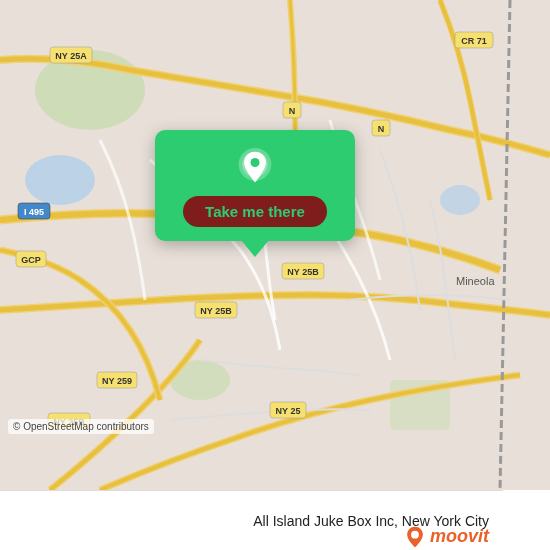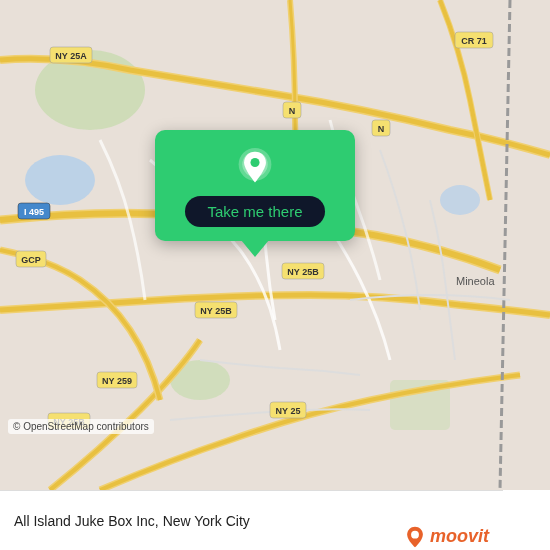--- a/index.html
+++ b/index.html
@@ -57,40 +57,41 @@
     }
 
     #location-icon {
       width: 40px;
       height: 40px;
       margin-bottom: 8px;
     }
 
     #take-me-there-btn {
       color: #2ecc71;
-      background: #0f172a;
+      background: #7f1d1d;
       border: none;
       border-radius: 20px;
       padding: 7px 22px;
       font-size: 15px;
-      font-weight: 400;
+      font-weight: 700;
       cursor: pointer;
       white-space: nowrap;
     }
 
     
     #bottom-bar {
       width: 503px;
       height: 60px;
       background: white;
       display: flex;
       align-items: center;
       padding: 0 14px;
       border-top: 1px solid #ddd;
       position: relative;
+      justify-content: flex-end;
     }
 
     #moovit-logo {
       position: absolute;
       right: 14px;
       top: 50%;
       transform: translateY(-50%);
       display: flex;
       align-items: center;
       gap: 4px;

